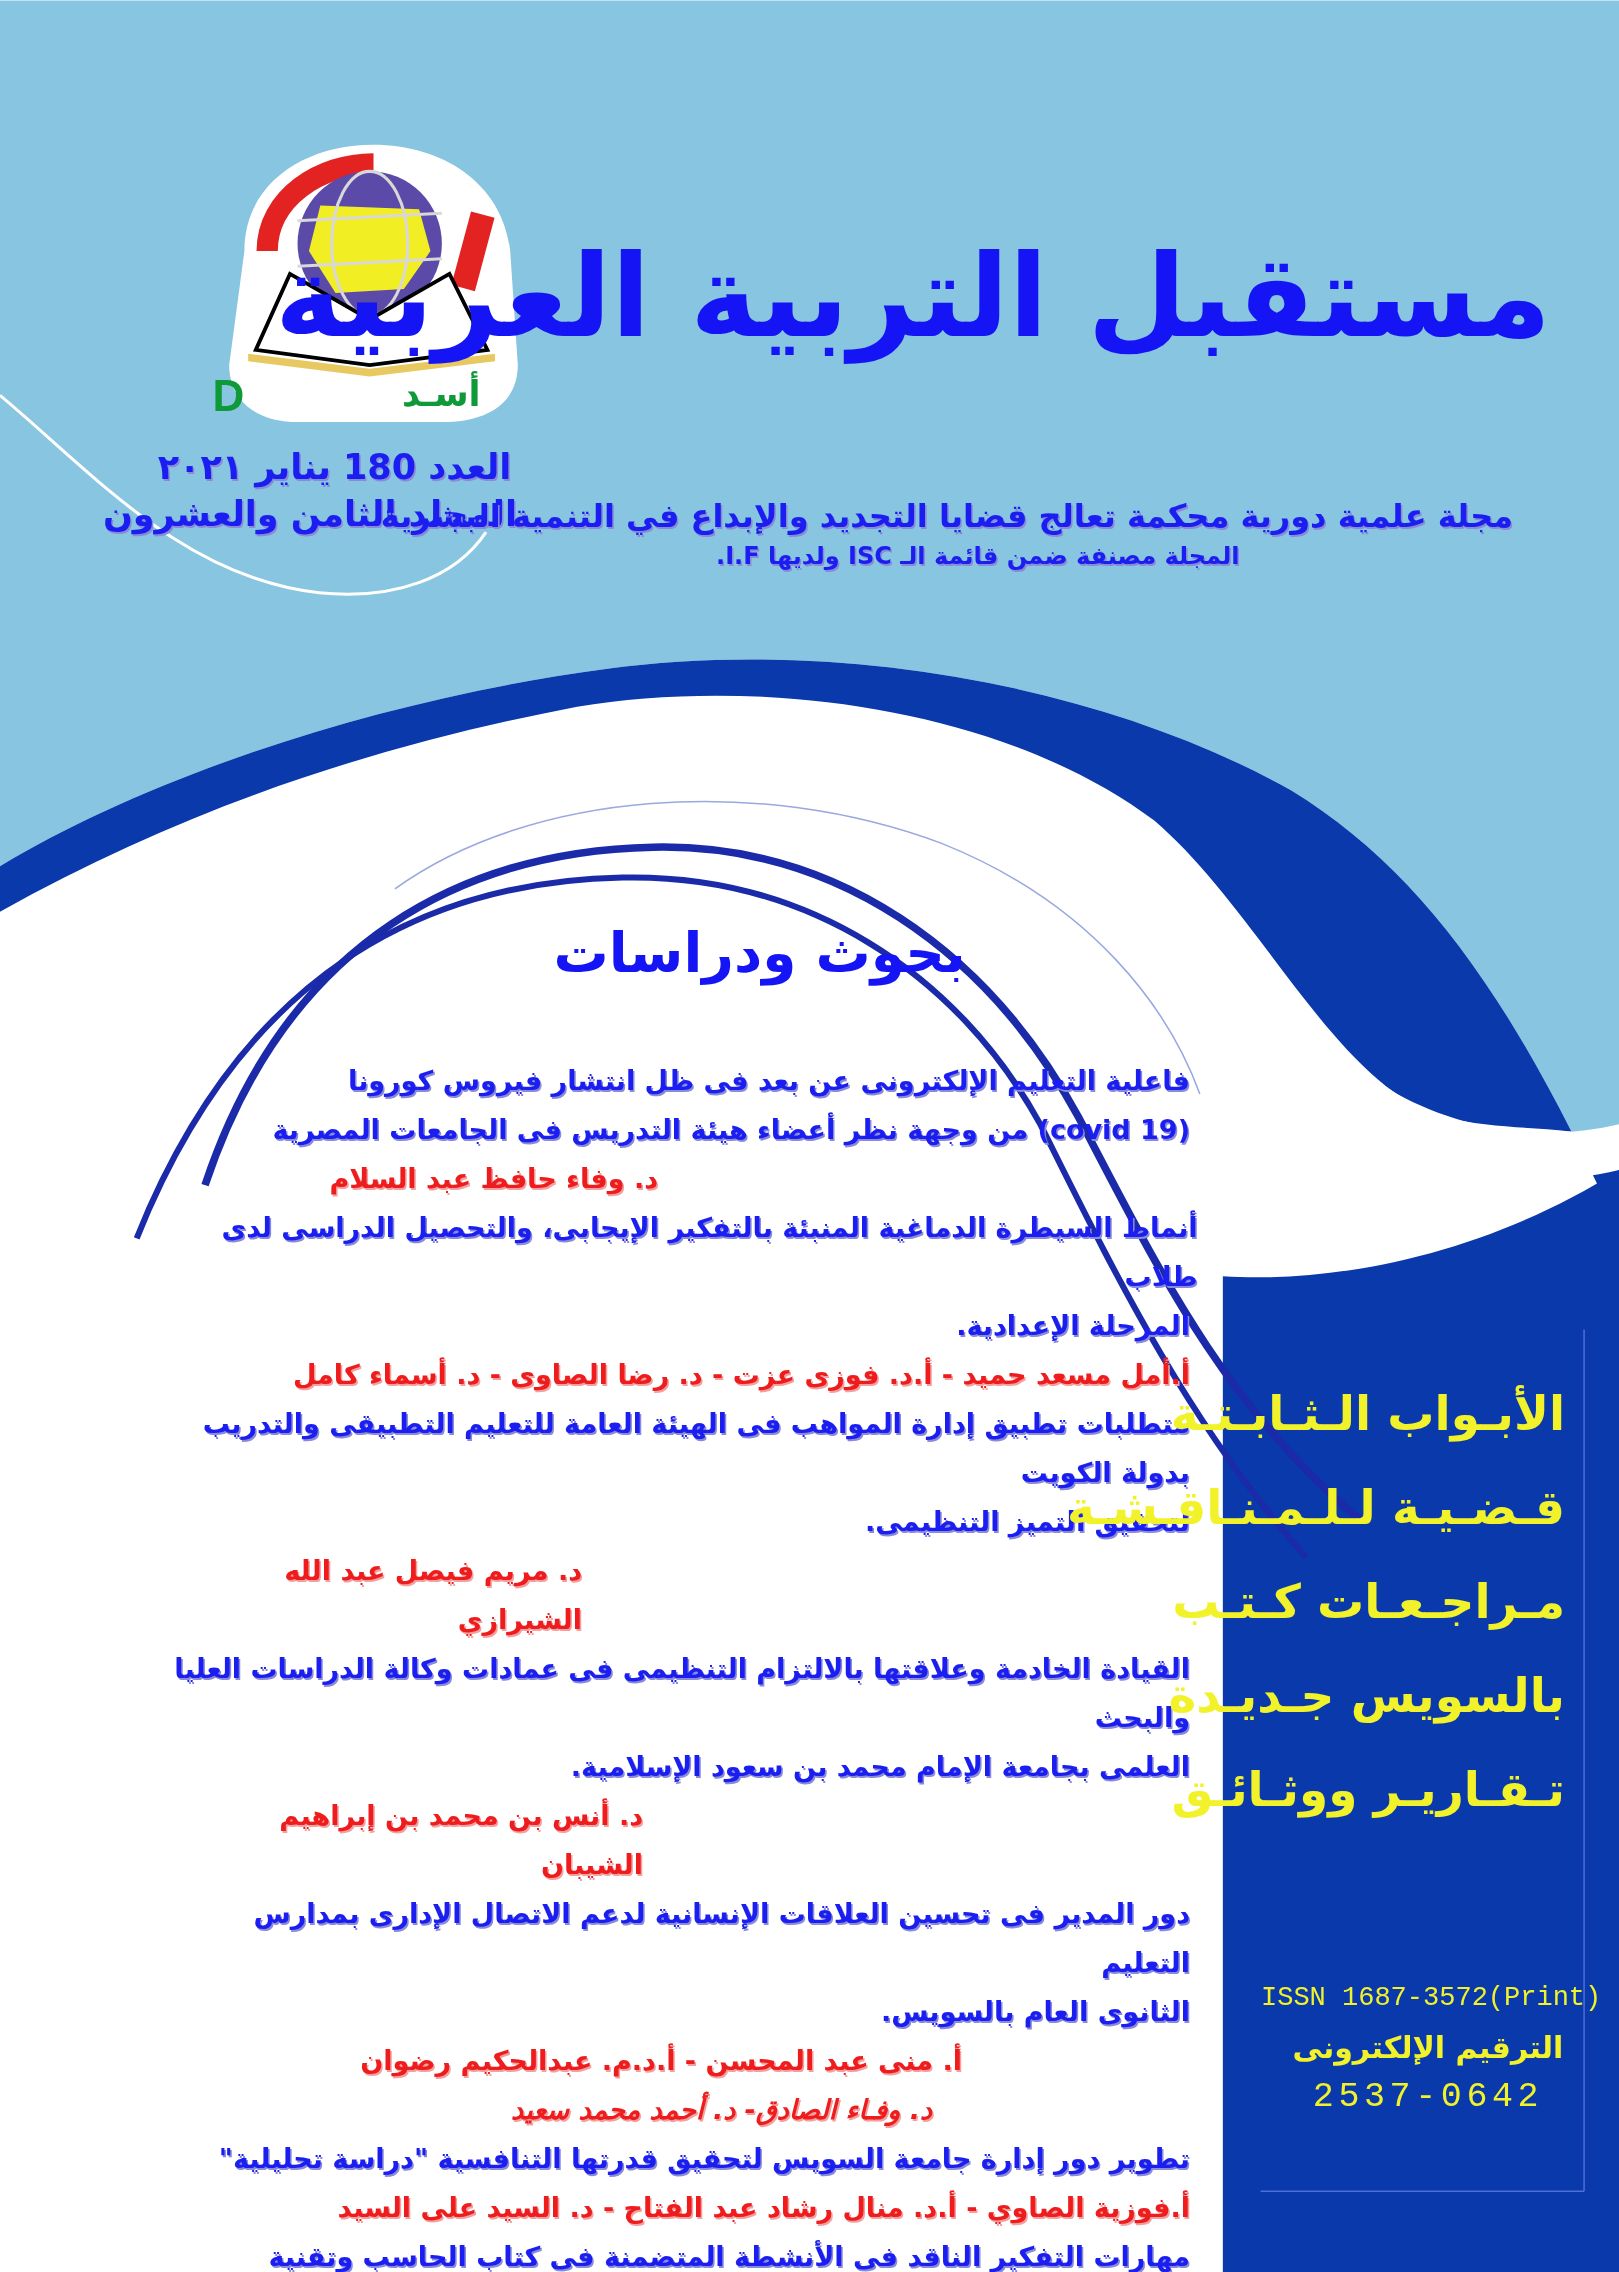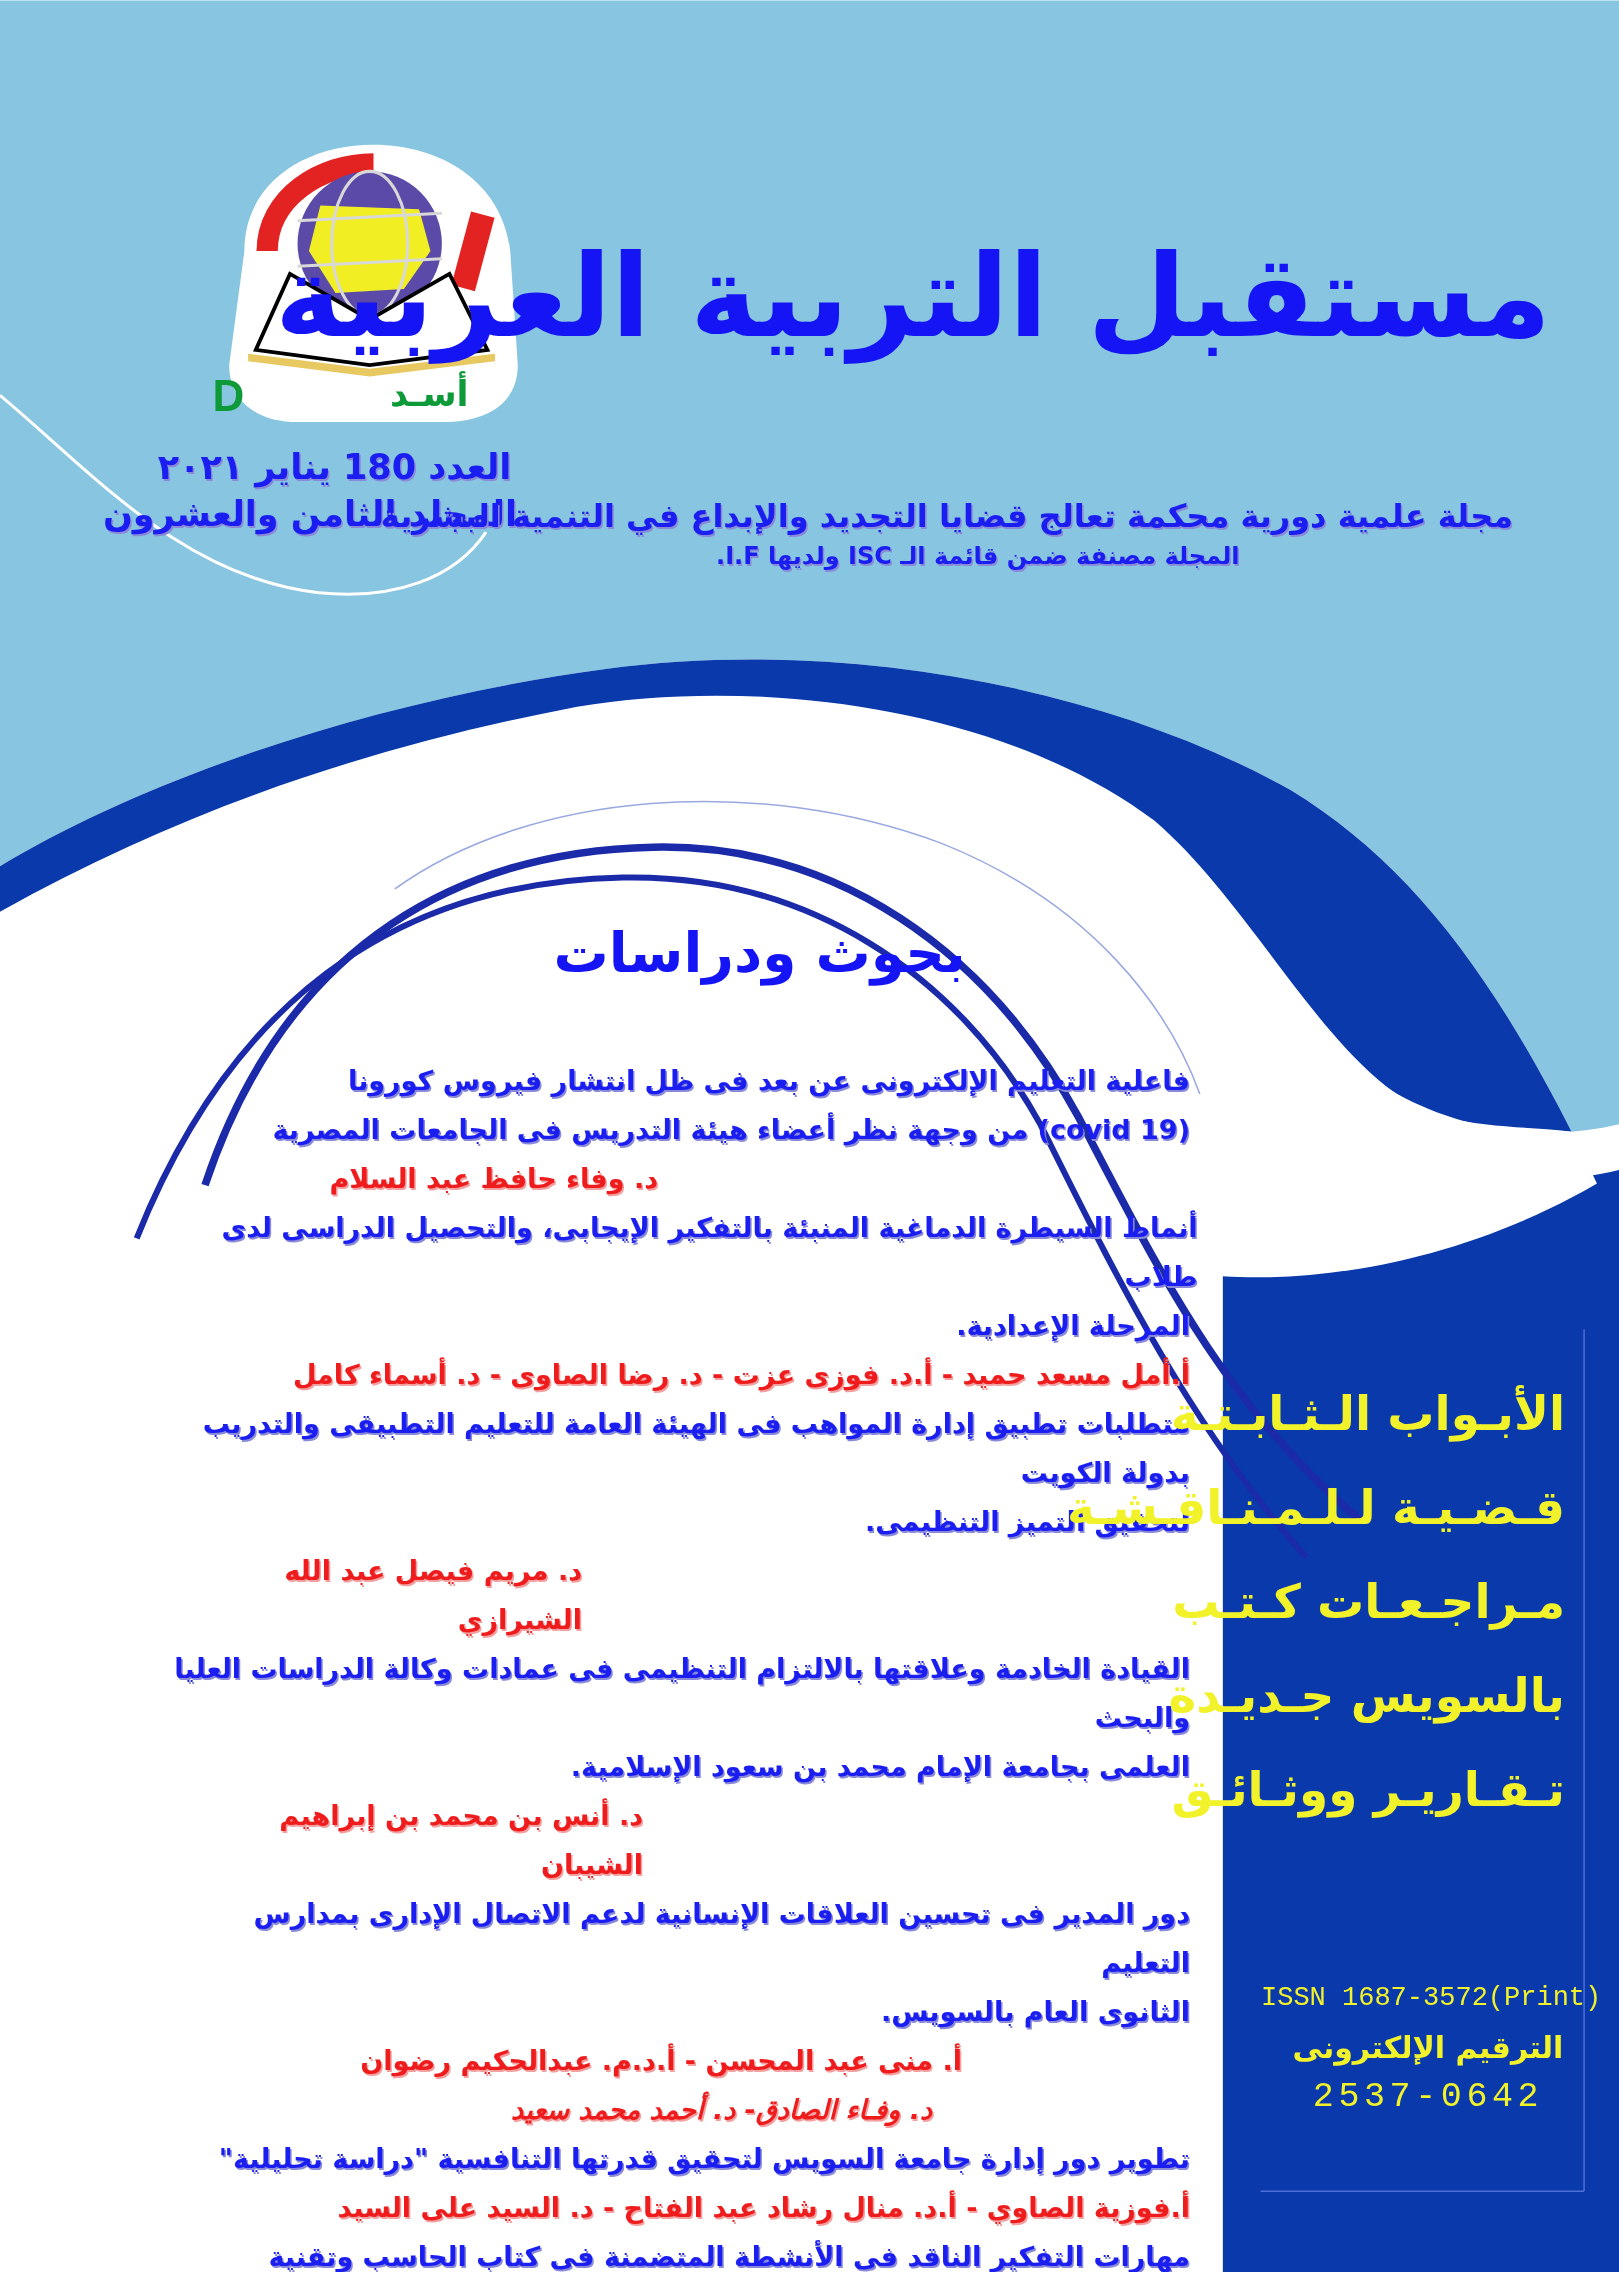--- a/index.html
+++ b/index.html
@@ -84,21 +84,21 @@
     <g stroke="#d8d8d8" stroke-width="4" fill="none">
       <ellipse cx="205" cy="140" rx="50" ry="95"></ellipse>
       <line x1="110" y1="110" x2="300" y2="100"></line>
       <line x1="110" y1="170" x2="300" y2="160"></line>
     </g>
     <path d="M55,280 L100,180 L205,240 L310,180 L360,280 L205,300 Z" fill="#ffffff" stroke="#000" stroke-width="5"></path>
     <path d="M45,285 L205,305 L370,285 L370,295 L205,315 L45,295 Z" fill="#e8c860"></path>
     <text class="logo-label-en" x="40" y="360">ACED</text>
     <text class="logo-label-ar" x="380" y="360" text-anchor="end"></text>
   </svg>
-  <span class="abs" style="left:176px;top:237px;font-size:35px;font-weight:bold;color:#0f9a3a;">أسـد</span>
+  <span class="abs" style="left:188px;top:237px;font-size:35px;font-weight:bold;color:#0f9a3a;">أسـد</span>
 </div>
 
 <div class="abs title">مستقبل التربية العربية</div>
 
 <div class="abs issue-block">
   <div class="issue-line blue-text">العدد 180 يناير ٢٠٢١</div>
   <div class="issue-line blue-text">المجلد الثامن والعشرون</div>
 </div>
 
 <div class="abs desc-block">

